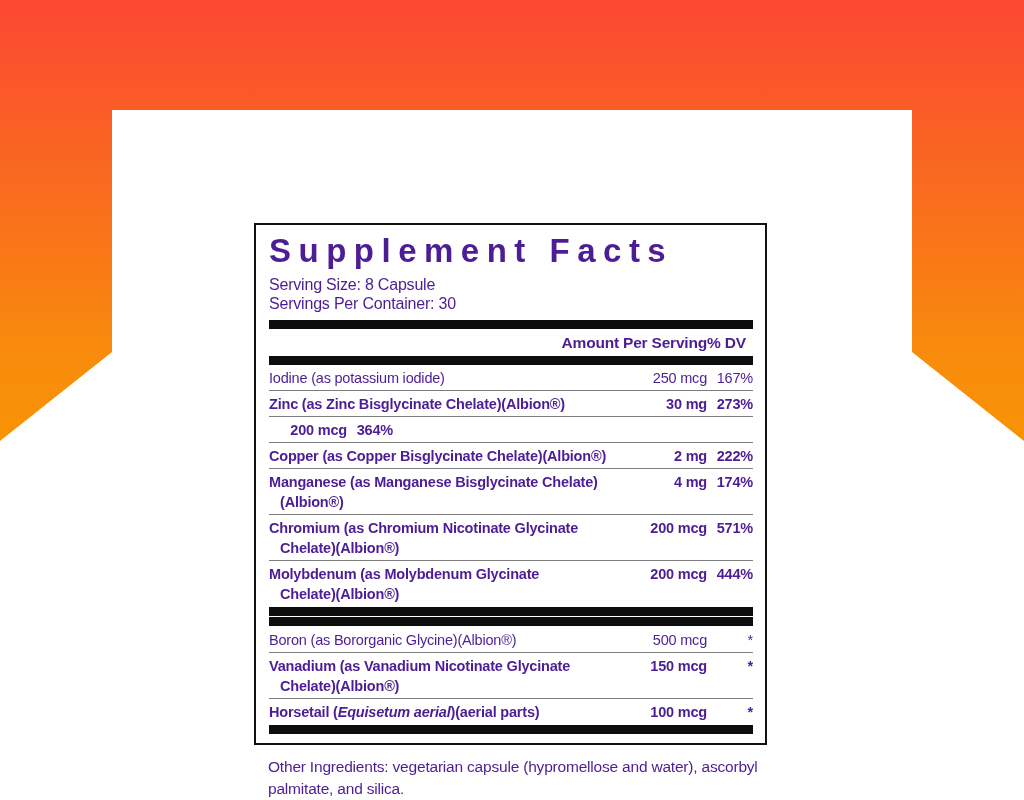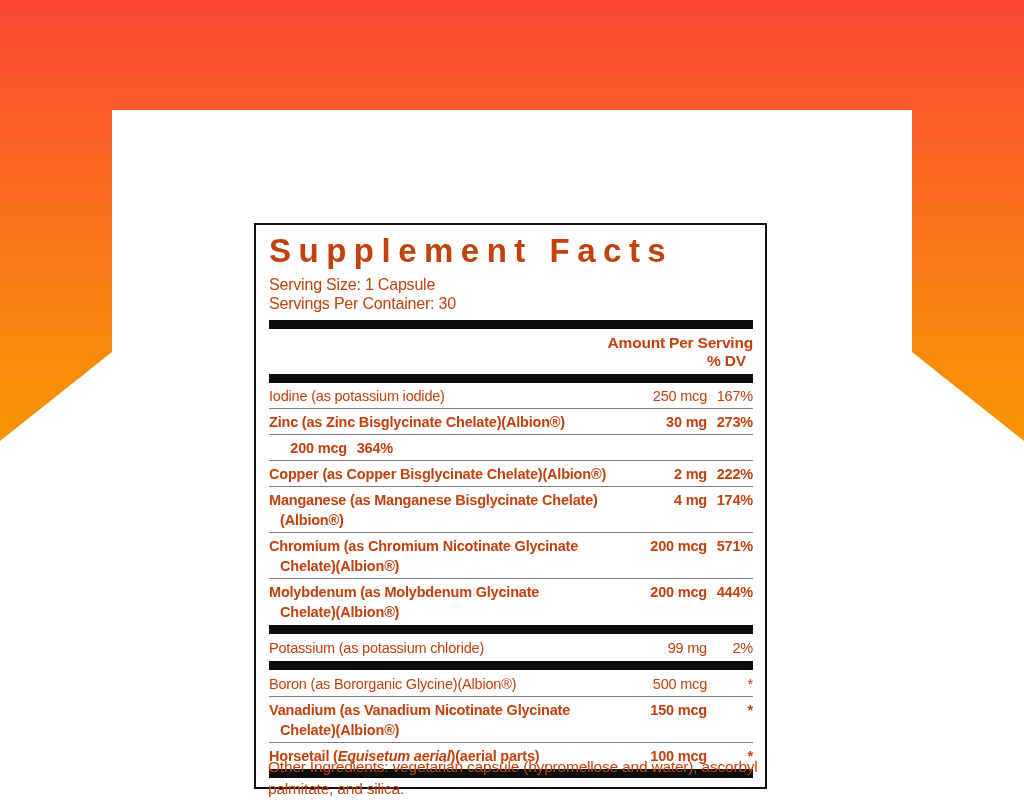--- a/index.html
+++ b/index.html
@@ -1,18 +1,18 @@
 <!DOCTYPE html>
 <html><head>
 <meta charset="utf-8">
 <style>
   html,body{margin:0;padding:0;background:#fff;}
   .canvas{
     position:relative;width:1024px;height:800px;overflow:hidden;
-    font-family:"Liberation Sans",sans-serif;color:#c2410c;
+    font-family:"Liberation Sans",sans-serif;color:#4c1d95;
   }
   .bg-gradient{
     position:absolute;inset:0;
     background:linear-gradient(180deg,#fb4733 0%,#f88b0c 44%,#f89404 56%,#f89900 100%);
   }
   .white-card{
     position:absolute;inset:0;background:#ffffff;
     clip-path:polygon(112px 110px,912px 110px,912px 352px,1024px 441px,1024px 800px,0px 800px,0px 441px,112px 352px);
   }
   .label-box{
@@ -20,21 +20,21 @@
     border:2px solid #111;background:#fff;padding:6px 12px 8px 13px;
     letter-spacing:-0.2px;
   }
   .sf-title{
     font-size:33px;font-weight:bold;letter-spacing:7.5px;white-space:nowrap;
     margin:2px 0 6px 0;line-height:36px;
   }
   .serving-line{font-size:16px;line-height:19px;}
   .thickbar{height:9px;background:#0d0d0d;}
   .bar-top{margin-top:7px;}
-  .col-header{display:flex;align-items:flex-end;padding:5px 0 4px 0;font-weight:bold;font-size:15.5px;flex-direction:column;}
+  .col-header{display:flex;align-items:flex-end;padding:5px 0 4px 0;font-weight:bold;font-size:15.5px;}
   .col-header .amt-h{flex:1;text-align:right;}
   .col-header .dv-h{width:46px;}
   .rows{}
   .row{display:flex;align-items:flex-start;padding:2.5px 0;font-size:14.5px;line-height:20px;}
   .row + .row{border-top:1px solid #7d7d7d;font-weight:bold;}
   .row .name{flex:1;min-width:0;}
   .row .nline{white-space:nowrap;}
   .row .nline.indent{padding-left:11px;}
   .row .amt{width:78px;text-align:right;white-space:nowrap;}
   .row .dv{width:46px;text-align:right;white-space:nowrap;}
@@ -47,21 +47,21 @@
 </style>
 </head>
 <body>
 
 <div class="canvas">
   <div class="bg-gradient"></div>
   <div class="white-card"></div>
 
   <div class="label-box">
     <div class="sf-title">Supplement Facts</div>
-    <div class="serving-line">Serving Size: 1 Capsule</div>
+    <div class="serving-line">Serving Size: 8 Capsule</div>
     <div class="serving-line">Servings Per Container: 30</div>
 
     <div class="thickbar bar-top"></div>
 
     <div class="col-header">
       <span class="amt-h">Amount Per Serving</span>
       <span class="dv-h">% DV</span>
     </div>
 
     <div class="thickbar"></div>
@@ -110,27 +110,20 @@
         </div>
         <div class="row">
           <div class="name">
             <div class="nline"><span>Molybdenum (as Molybdenum Glycinate</span></div>
             <div class="nline indent"><span>Chelate)(Albion®)</span></div>
           </div>
           <div class="amt">200 mcg</div>
           <div class="dv">444%</div>
         </div>
         <div class="thickbar"></div>
-        <div class="row">
-          <div class="name">
-            <div class="nline"><span>Potassium (as potassium chloride)</span></div>
-          </div>
-          <div class="amt">99 mg</div>
-          <div class="dv">2%</div>
-        </div>
         <div class="thickbar"></div>
         <div class="row">
           <div class="name">
             <div class="nline"><span>Boron (as Bororganic Glycine)(Albion®)</span></div>
           </div>
           <div class="amt">500 mcg</div>
           <div class="dv">*</div>
         </div>
         <div class="row">
           <div class="name">

